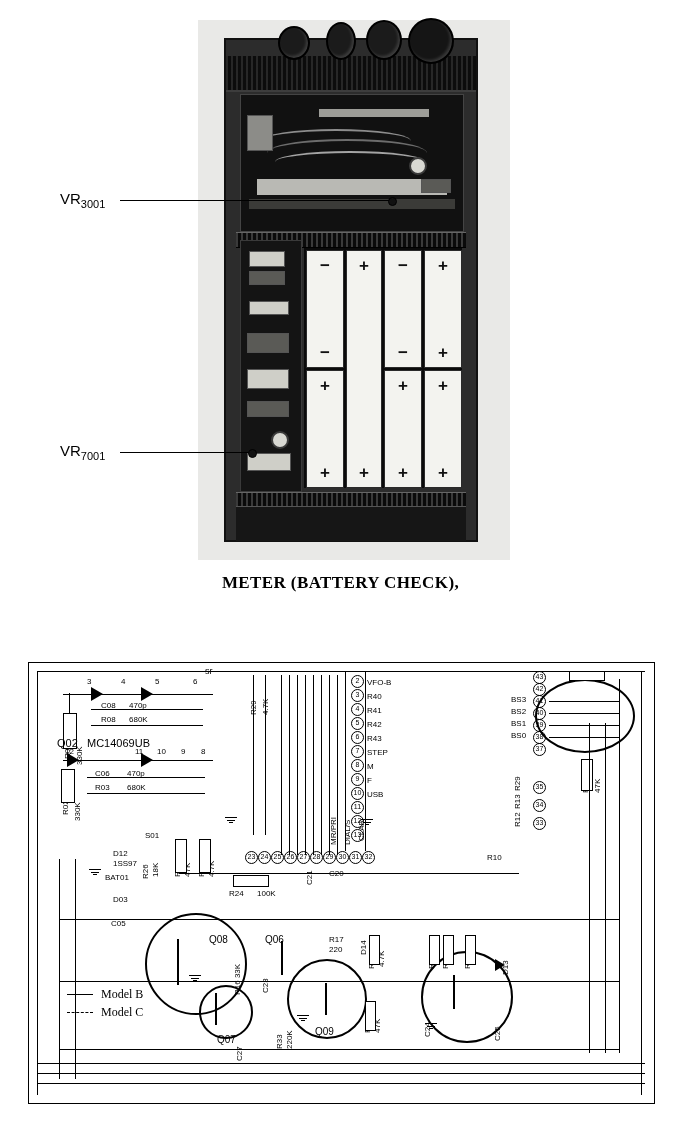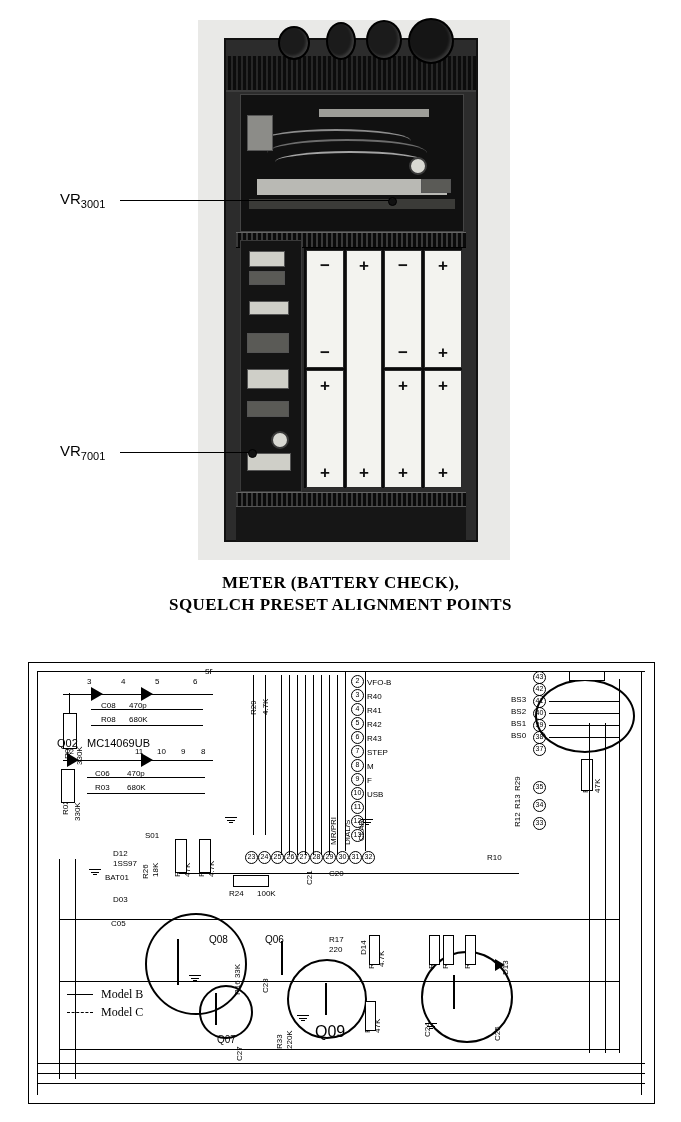--- a/index.html
+++ b/index.html
@@ -375,21 +375,20 @@
 
     <div class="callout" style="left:-120px; top:422px;">
       <span>VR</span><sub>7001</sub>
     </div>
     <div class="leader" style="left:-60px; top:432px; width:130px;"></div>
     <div class="leader-dot" style="left:68px; top:429px;"></div>
   </div>
 
   <div class="caption">
     <div>METER (BATTERY CHECK),</div>
-    <div>SQUELCH PRESET ALIGNMENT POINTS</div>
   </div>
 
   <div class="schem">
 
     <div class="ln hl" style="left:8px;top:8px;width:608px;"></div>
     <div class="ln vl" style="left:8px;top:8px;height:424px;"></div>
     <div class="ln hl" style="left:8px;top:400px;width:608px;"></div>
     <div class="ln hl" style="left:8px;top:410px;width:608px;"></div>
     <div class="ln hl" style="left:8px;top:420px;width:608px;"></div>
     <div class="ln vl" style="left:612px;top:8px;height:424px;"></div>
@@ -549,21 +548,21 @@
     <div class="lbl v" style="left:276px;top:222px;">C21</div>
     <div class="lbl" style="left:300px;top:206px;">C20</div>
     <div class="ln hl" style="left:150px;top:210px;width:340px;"></div>
 
     <div class="circ" style="left:116px;top:250px;width:98px;height:98px;"></div>
     <div class="lbl b" style="left:180px;top:272px;font-size:10px;">Q08</div>
     <div class="circ" style="left:170px;top:322px;width:50px;height:50px;"></div>
     <div class="lbl b" style="left:188px;top:372px;font-size:10px;">Q07</div>
     <div class="lbl b" style="left:236px;top:272px;font-size:10px;">Q06</div>
     <div class="circ" style="left:258px;top:296px;width:76px;height:76px;"></div>
-    <div class="lbl b" style="left:286px;top:364px;font-size:16px;">Q09</div>
+    <div class="lbl b" style="left:286px;top:364px;font-size:10px;">Q09</div>
     <div class="circ" style="left:392px;top:288px;width:88px;height:88px;"></div>
 
     <div class="ln vl" style="left:148px;top:276px;height:46px;width:2px;"></div>
     <div class="ln vl" style="left:186px;top:330px;height:32px;width:2px;"></div>
     <div class="ln vl" style="left:252px;top:278px;height:34px;width:2px;"></div>
     <div class="ln vl" style="left:296px;top:320px;height:32px;width:2px;"></div>
     <div class="ln vl" style="left:424px;top:312px;height:34px;width:2px;"></div>
 
     <div class="lbl v" style="left:204px;top:332px;">R16  33K</div>
     <div class="lbl v" style="left:232px;top:330px;">C23</div>

